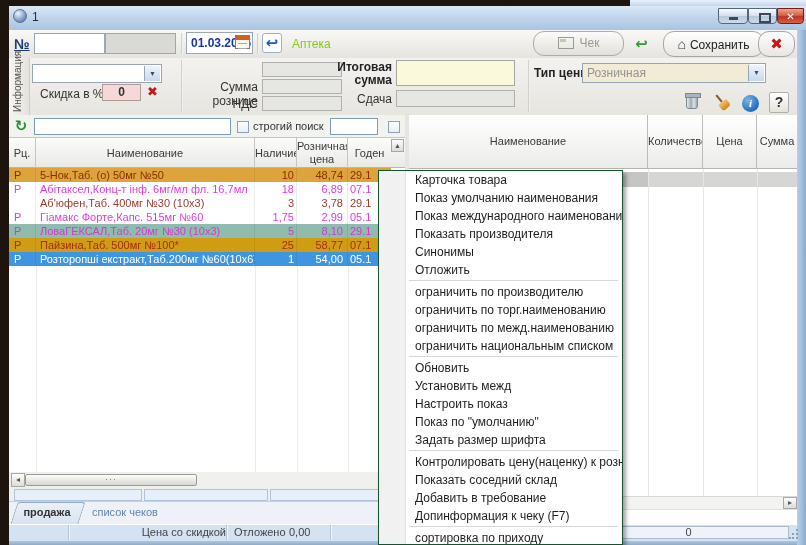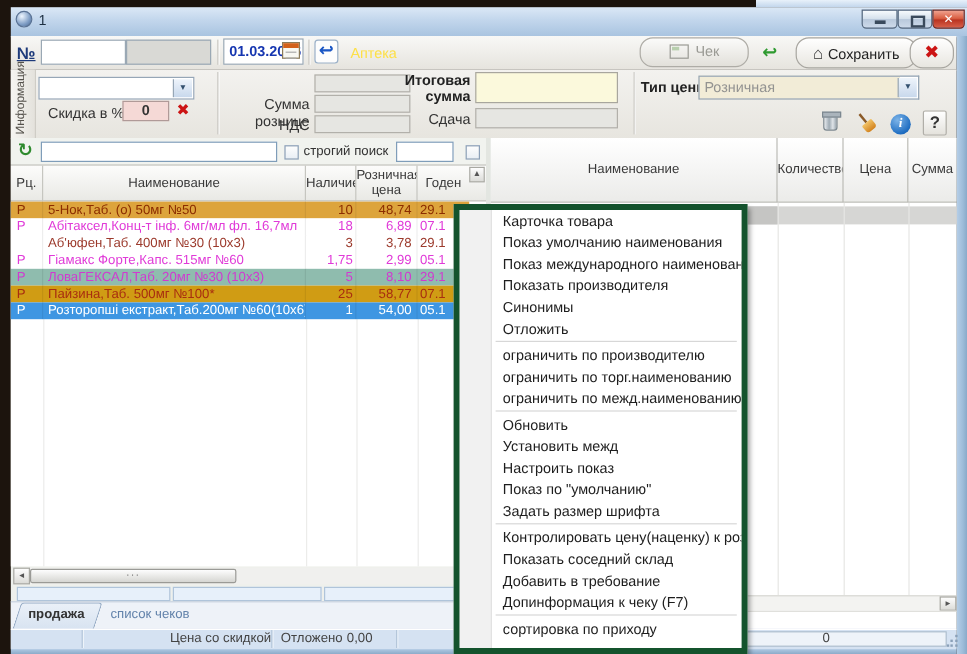--- a/index.html
+++ b/index.html
@@ -41,21 +41,21 @@
   .fld-no2{left:105px;top:33px;width:71px;height:21px;}
   .groove{width:2px;background:linear-gradient(90deg,#c4c2bc,#ffffff);}
   .fld-date{left:186px;top:32px;width:67px;height:22px;background:#fff;border:1px solid #9aa8b4;
     box-sizing:border-box;font-weight:bold;color:#1535b0;font-size:12px;line-height:20px;padding-left:4px;}
   .cal-icon{left:235px;top:35px;width:15px;height:14px;border:1px solid #8a7a58;box-sizing:border-box;background:#f8f8f2;}
   .cal-icon:before{content:"";position:absolute;left:0;top:0;right:0;height:4px;background:#d2601a;}
   .cal-icon:after{content:"";position:absolute;left:2px;top:7px;right:2px;height:4px;
     border-top:1px solid #aaa;border-bottom:1px solid #aaa;}
   .arr-blue{left:262px;top:33px;width:20px;height:20px;background:#fdfdfd;border:1px solid #9ab0c8;border-radius:3px;
     color:#1a56c4;font-weight:bold;font-size:15px;text-align:center;line-height:18px;box-sizing:border-box;}
-  .lbl-apteka{left:292px;top:37px;font-size:12px;color:#fde047;}
+  .lbl-apteka{left:292px;top:37px;font-size:12px;color:#84cc16;}
   .btn{box-sizing:border-box;border:1px solid #aeaca6;border-radius:11px;
     background:linear-gradient(180deg,#fbfbfa,#e2e0da);text-align:center;}
   .btn-check{left:533px;top:31px;width:91px;height:25px;color:#9a9a94;font-size:12px;line-height:23px;}
   .reg-icon{display:inline-block;position:relative;width:16px;height:12px;vertical-align:-2px;margin-right:6px;
     background:linear-gradient(180deg,#ececе8,#b9b9b2);border:1px solid #9a9a94;box-sizing:border-box;}
   .reg-icon:before{content:"";position:absolute;left:1px;top:1px;right:7px;height:3px;background:#b8cfae;}
   .arr-green{left:633px;top:36px;width:17px;height:17px;color:#2f9a30;font-weight:bold;font-size:15px;line-height:16px;text-align:center;}
   .btn-save{left:663px;top:31px;width:101px;height:26px;font-size:12px;line-height:24px;color:#222;
     background:linear-gradient(180deg,#ffffff,#e8e6e0);border:1px solid #a8a6a0;}
   .house{font-size:14px;color:#333;margin-right:4px;}
@@ -177,21 +177,21 @@
   
   .status{left:9px;top:524px;width:788px;height:17px;background:#d5e2f2;border-top:1px solid #ffffff;box-sizing:border-box;}
   .sdiv{position:absolute;top:525px;height:15px;width:1px;background:#b4c6da;box-shadow:1px 0 0 #eef4fa;}
   .st{position:absolute;top:526px;font-size:11px;color:#444;}
   .st-cell0{left:478px;top:526px;width:311px;height:13px;background:#eef3f9;border:1px solid #aabcce;box-sizing:border-box;
     text-align:center;font-size:11px;color:#444;line-height:11px;padding-left:110px;}
   .grip{left:789px;top:529px;width:9px;height:9px;}
   .grip i{position:absolute;width:2px;height:2px;background:#8aa0b8;}
 
   
-  .menu{left:378px;top:170px;width:245px;height:375px;background:#fff;border:5px solid #14532d;
+  .menu{left:378px;top:170px;width:245px;height:375px;background:#fff;border:1px solid #14532d;
     box-sizing:border-box;box-shadow:3px 3px 4px rgba(0,0,0,0.35);overflow:hidden;z-index:99;}
   .menu .gutter{position:absolute;left:0;top:0;bottom:0;width:26px;background:#f1f1f1;border-right:1px solid #e2e2e2;}
   .menu-item{position:relative;margin-left:27px;height:18px;line-height:18px;font-size:12px;color:#1e1e1e;
     padding-left:9px;white-space:nowrap;overflow:hidden;}
   .menu-sep{height:0;border-top:1px solid #d7d7d7;margin:1px 4px 2px 30px;}
 </style>
 </head>
 <body>
 
 <div class="screen">
@@ -391,20 +391,21 @@
         <div class="menu-item"><span>Карточка товара</span></div>
         <div class="menu-item"><span>Показ умолчанию наименования</span></div>
         <div class="menu-item"><span>Показ международного наименования</span></div>
         <div class="menu-item"><span>Показать производителя</span></div>
         <div class="menu-item"><span>Синонимы</span></div>
         <div class="menu-item"><span>Отложить</span></div>
         <div class="menu-sep"></div>
         <div class="menu-item"><span>ограничить по производителю</span></div>
         <div class="menu-item"><span>ограничить по торг.наименованию</span></div>
         <div class="menu-item"><span>ограничить по межд.наименованию</span></div>
+        <div class="menu-item"><span>ограничить национальным списком</span></div>
         <div class="menu-sep"></div>
         <div class="menu-item"><span>Обновить</span></div>
         <div class="menu-item"><span>Установить межд</span></div>
         <div class="menu-item"><span>Настроить показ</span></div>
         <div class="menu-item"><span>Показ по "умолчанию"</span></div>
         <div class="menu-item"><span>Задать размер шрифта</span></div>
         <div class="menu-sep"></div>
         <div class="menu-item"><span>Контролировать цену(наценку) к рознице</span></div>
         <div class="menu-item"><span>Показать соседний склад</span></div>
         <div class="menu-item"><span>Добавить в требование</span></div>

